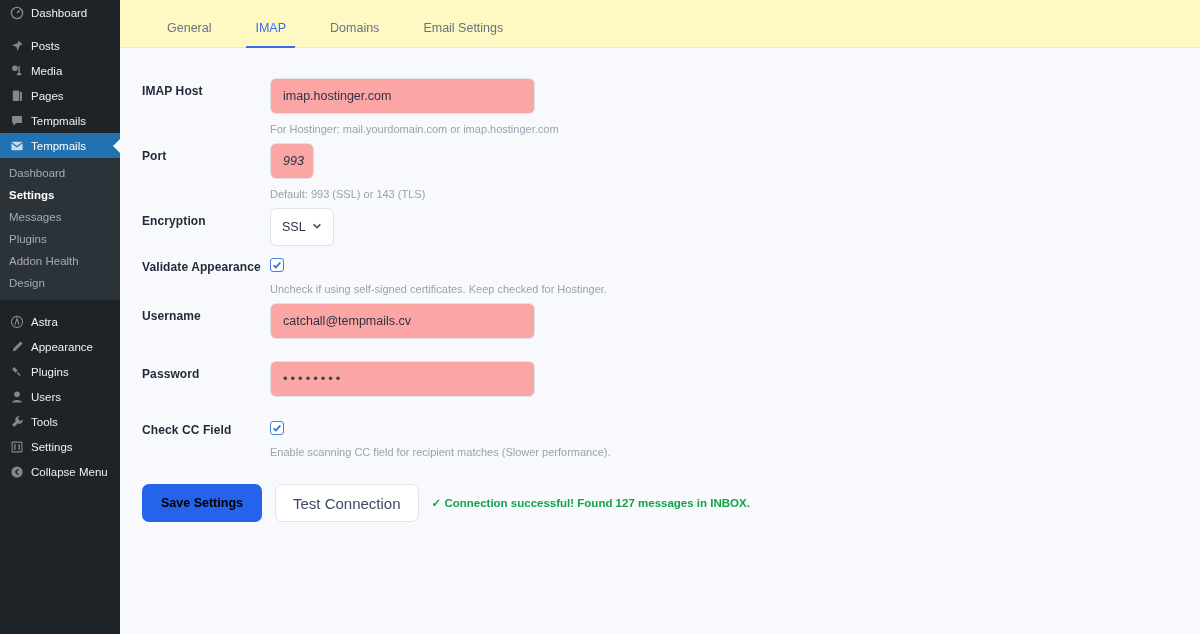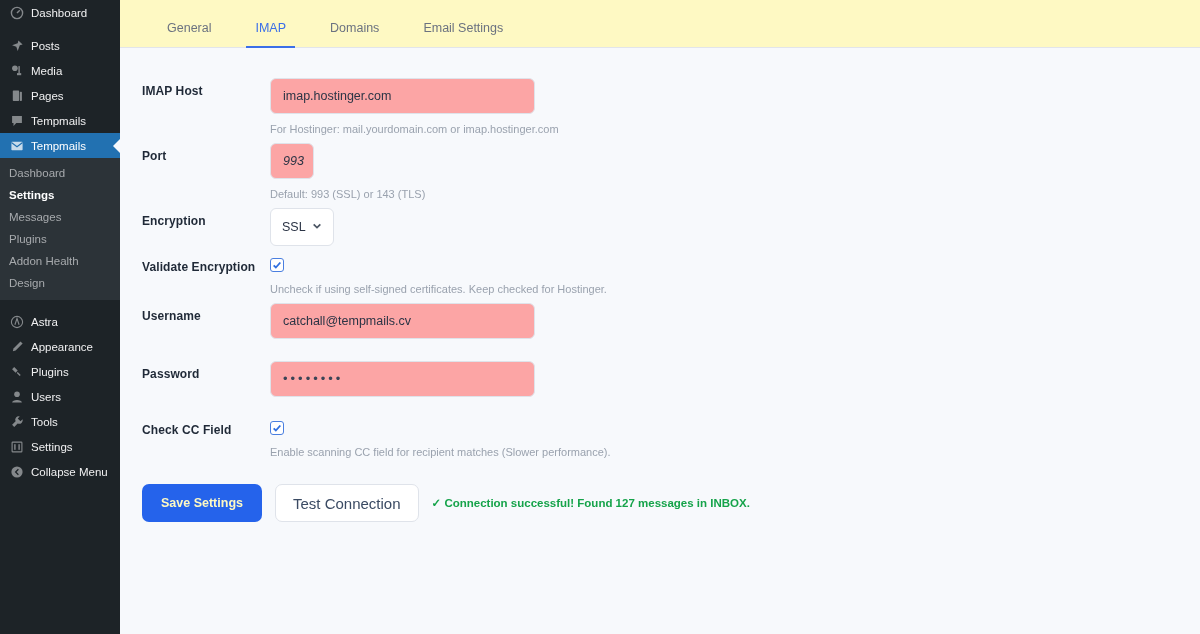--- a/index.html
+++ b/index.html
@@ -98,21 +98,21 @@
     background: #fff; display: inline-flex;
     align-items: center; justify-content: center; cursor: pointer;
     margin-top: 4px;
   }
   .cbx svg { width: 10px; height: 10px; stroke: #2f6fe0; fill: none; stroke-width: 2.2; }
 
   .pw-dots { letter-spacing: 3px; color: #3b4456; font-size: 13px; }
 
   .actions { display: flex; align-items: center; gap: 13px; padding: 26px 0 0 22px; }
   .btn-primary {
-    background: #2563eb; color: #fef9c3; border: none; border-radius: 7px;
+    background: #2563eb; color: #000000; border: none; border-radius: 7px;
     height: 38px; padding: 0 19px; font-size: 12.5px; font-weight: bold;
     cursor: pointer; font-family: "Liberation Sans", sans-serif;
   }
   .btn-secondary {
     background: #fff; color: #3a4a63; border: 1px solid #dfe3ea; border-radius: 7px;
     height: 38px; padding: 0 17px; font-size: 15px; cursor: pointer;
     font-family: "Liberation Sans", sans-serif;
   }
   .ok-msg { font-size: 11.5px; color: #15a34a; font-weight: bold; }
 </style>
@@ -301,21 +301,21 @@
             <span>
               <svg viewBox="0 0 12 12">
                   <path d="M2 4 L6 8 L10 4"></path>
                 </svg>
             </span>
           </div>
         </div>
       </div>
 
       <div class="row">
-        <div class="lbl">Validate Encryption</div>
+        <div class="lbl">Validate Appearance</div>
         <div class="fld">
           <span class="cbx">
             <svg viewBox="0 0 12 12">
                 <path d="M2 6.5 L4.6 9 L10 3"></path>
               </svg>
           </span>
           <div class="hint">Uncheck if using self-signed certificates. Keep checked for Hostinger.</div>
         </div>
       </div>
 

